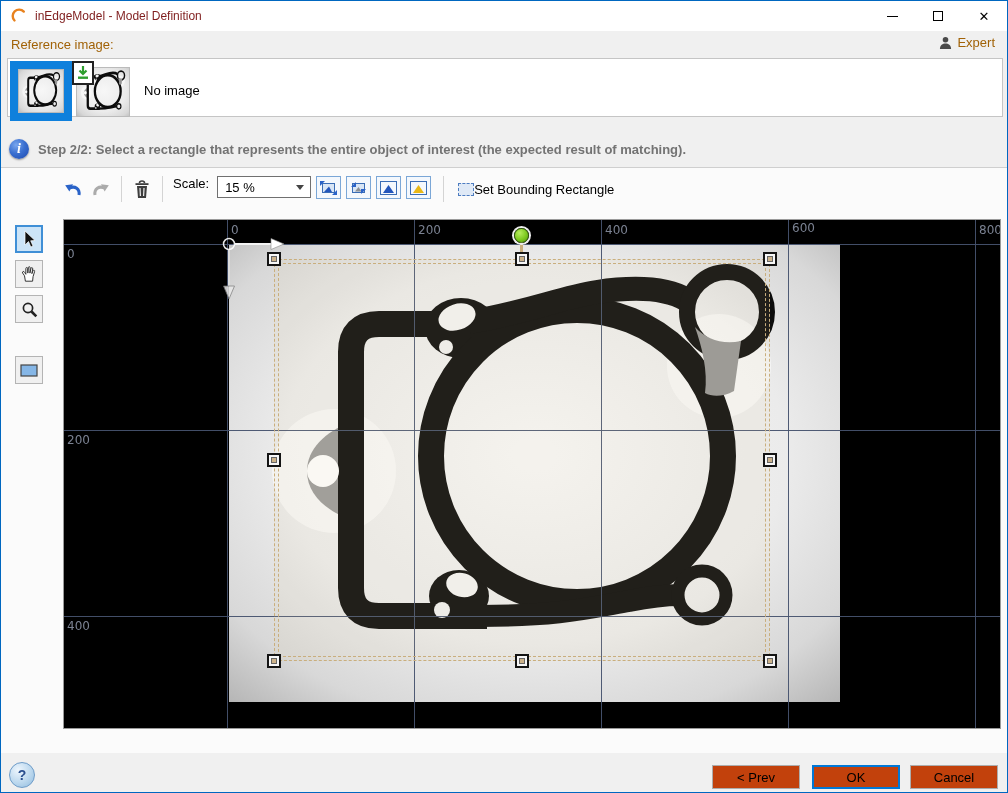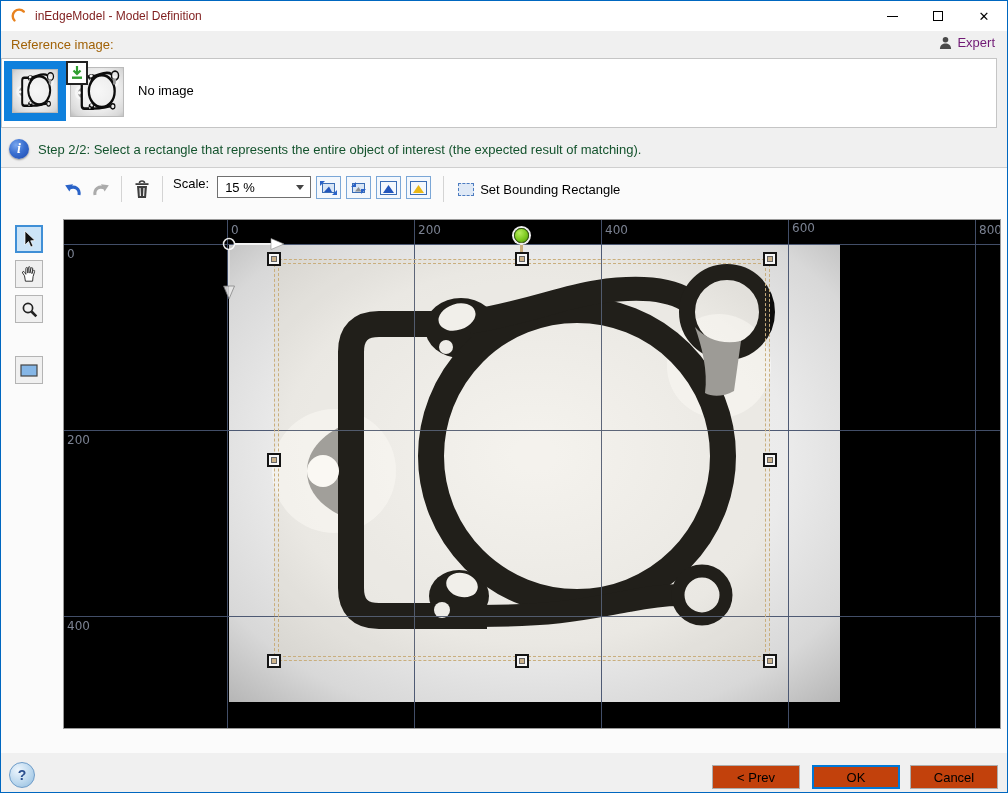--- a/index.html
+++ b/index.html
@@ -10,49 +10,49 @@
   .titlebar { position:absolute; left:0; top:0; width:100%; height:30px; background:#ffffff; display:flex; align-items:center; }
   .app-icon { width:16px; height:16px; margin:0 8px 0 10px; }
   .title-text { font-size:12px; color:#7f1d1d; }
   .win-controls { position:absolute; right:0; top:0; height:30px; display:flex; }
   .win-btn { width:46px; height:30px; display:flex; align-items:center; justify-content:center; color:#000; font-size:13px; }
   .glyph-min { width:11px; height:1px; background:#000; display:block; }
   .glyph-max { width:10px; height:10px; border:1px solid #000; display:block; }
 
   
   .ref-label { position:absolute; left:10px; top:36px; font-size:13px; color:#a16207; }
-  .expert { position:absolute; right:12px; top:34px; display:flex; align-items:center; gap:5px; font-size:13px; color:#701a75; }
-  .ref-panel { position:absolute; left:0; top:57px; width:996px; height:70px; background:#fff; border:1px solid #c5c5c5; }
+  .expert { position:absolute; right:12px; top:34px; display:flex; align-items:center; gap:5px; font-size:13px; color:#a16207; }
+  .ref-panel { position:absolute; left:6px; top:57px; width:996px; height:59px; background:#fff; border:1px solid #c5c5c5; }
   .thumb1-sel { position:absolute; left:2px; top:2px; width:62px; height:60px; background:#0f80dc; }
   .thumb-img { position:absolute; background:#ececec; border:1px solid #bbb; overflow:hidden; }
   .t1 { left:8px; top:8px; width:46px; height:44px; }
   .t2 { position:absolute; left:68px; top:8px; width:54px; height:50px; background:#ececec; border:1px solid #bbb; overflow:hidden; }
   .badge { position:absolute; left:64px; top:2px; width:22px; height:24px; background:#fff; border:2px solid #222; z-index:3; display:flex; align-items:center; justify-content:center; }
   .no-image { position:absolute; left:136px; top:24px; font-size:13px; color:#000; }
 
   
   .stepbar { position:absolute; left:0; top:130px; width:100%; height:37px; background:#f0f0f0; border-bottom:1px solid #cfcfcf; display:flex; align-items:center; }
   .info-icon { width:20px; height:20px; border-radius:50%; margin:0 9px 0 8px;
     background:radial-gradient(circle at 35% 30%, #7aa7ee 0%, #3a6fd0 45%, #1c48ae 100%);
     color:#fff; font-family:"Liberation Serif", serif; font-style:italic; font-weight:bold; font-size:14px;
     display:flex; align-items:center; justify-content:center; box-shadow:0 1px 2px rgba(0,0,0,.4); }
-  .step-text { font-size:13px; font-weight:normal; color:#14532d; }
+  .step-text { font-size:13px; font-weight:bold; color:#737373; }
 
   
   .main { position:absolute; left:0; top:167px; width:100%; height:585px; background:#fbfbfb; }
 
   
   .toolbar { position:absolute; left:58px; top:8px; height:30px; display:flex; align-items:flex-start; }
   .tb-btn { width:28px; height:26px; display:flex; align-items:center; justify-content:center; border:1px solid transparent; }
   .tb-sep { width:1px; height:26px; background:#d4d4d4; margin:0 6px; }
   .scale-label { font-size:13px; margin:0 8px 0 4px; }
   .combo { width:94px; height:22px; background:#fff; border:1px solid #707070; position:relative; display:flex; align-items:center; font-size:13px; padding-left:7px; }
   .combo .arrow { position:absolute; right:6px; top:8px; width:0; height:0; border-left:4px solid transparent; border-right:4px solid transparent; border-top:5px solid #444; }
   .zoom-btn { width:25px; height:23px; margin-left:5px; border:1px solid #7ba7d7; background:#f4f8fd; display:flex; align-items:center; justify-content:center; }
-  .sbr-btn { height:26px; display:flex; align-items:center; gap:6px; padding:0 8px; font-size:13px; color:#000; }
+  .sbr-btn { height:26px; display:flex; align-items:center; padding:0 8px; font-size:13px; color:#000; }
   .sbr-icon { width:16px; height:13px; border:1px dashed #4d7cc0; background:#dfe9f6; }
 
   
   .tool-col { position:absolute; left:14px; top:57px; width:28px; }
   .tool-btn { width:28px; height:28px; margin-bottom:7px; background:#f0f0f0; border:1px solid #b4b4b4; display:flex; align-items:center; justify-content:center; }
   .tool-btn.selected { background:#cce4f7; border:2px solid #3f8fd6; }
   .tool-gap { height:26px; }
 
   
   .canvas { position:absolute; left:62px; top:51px; width:938px; height:510px; background:#000; border:1px solid #9a9a9a; overflow:hidden; }

